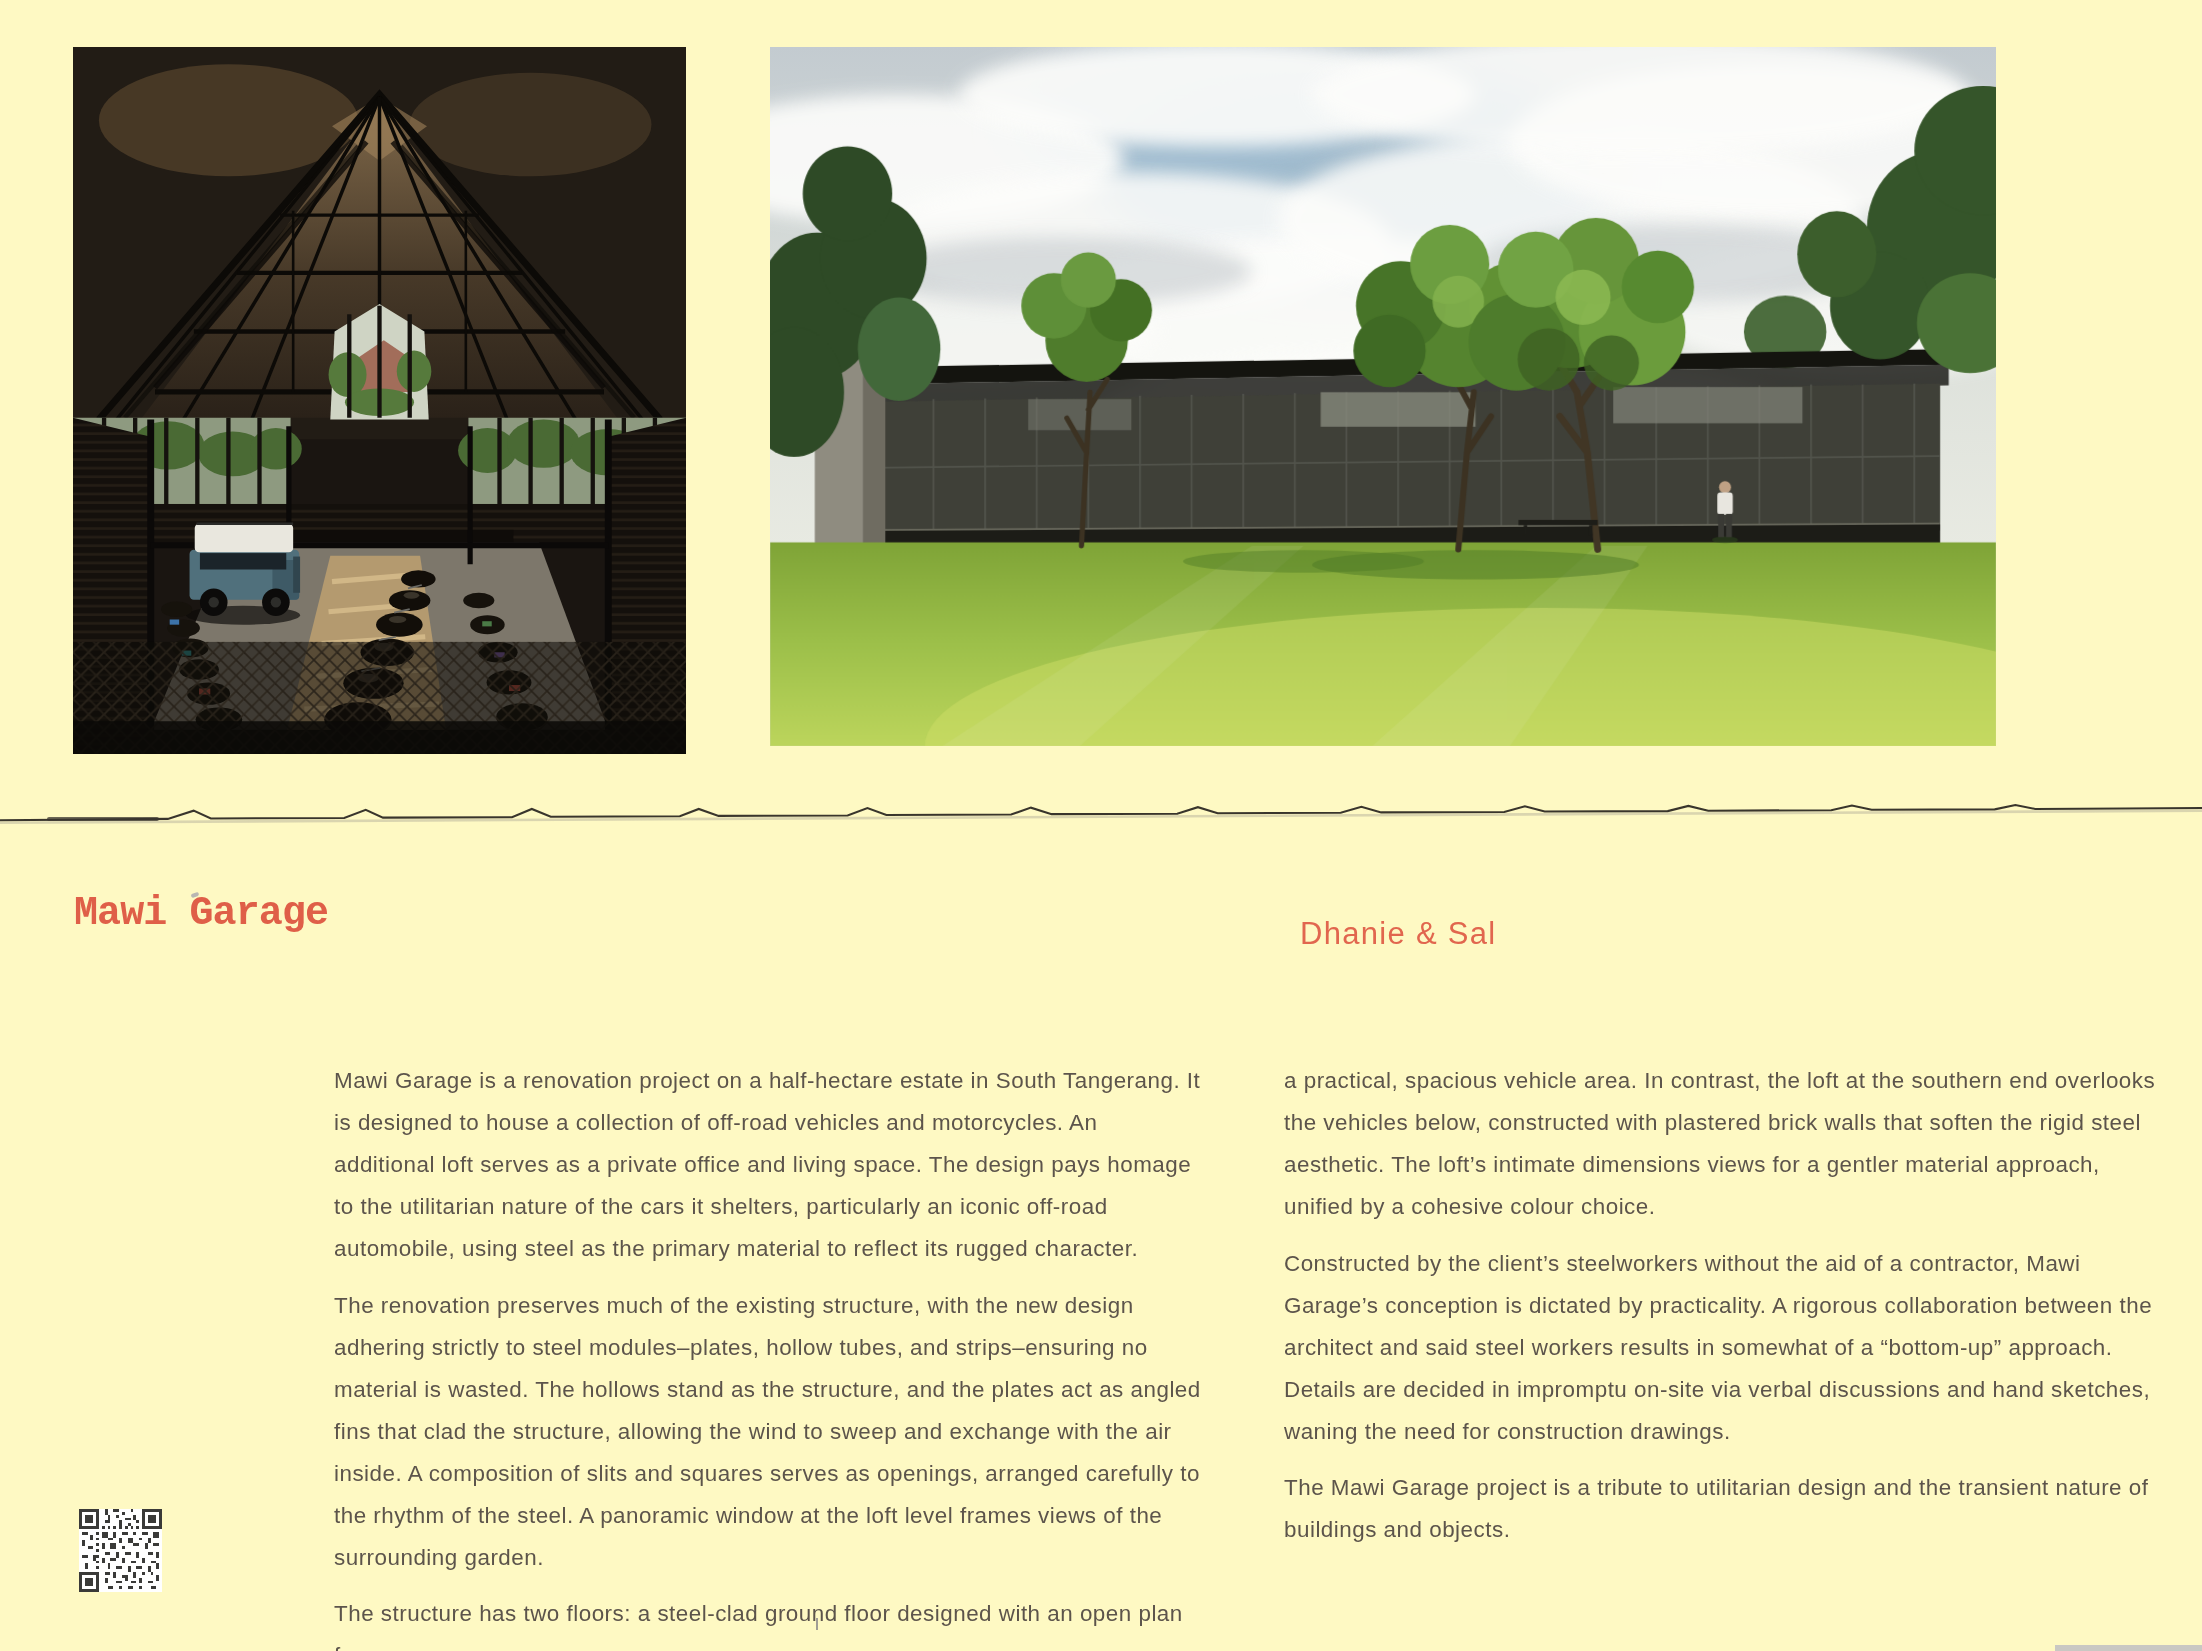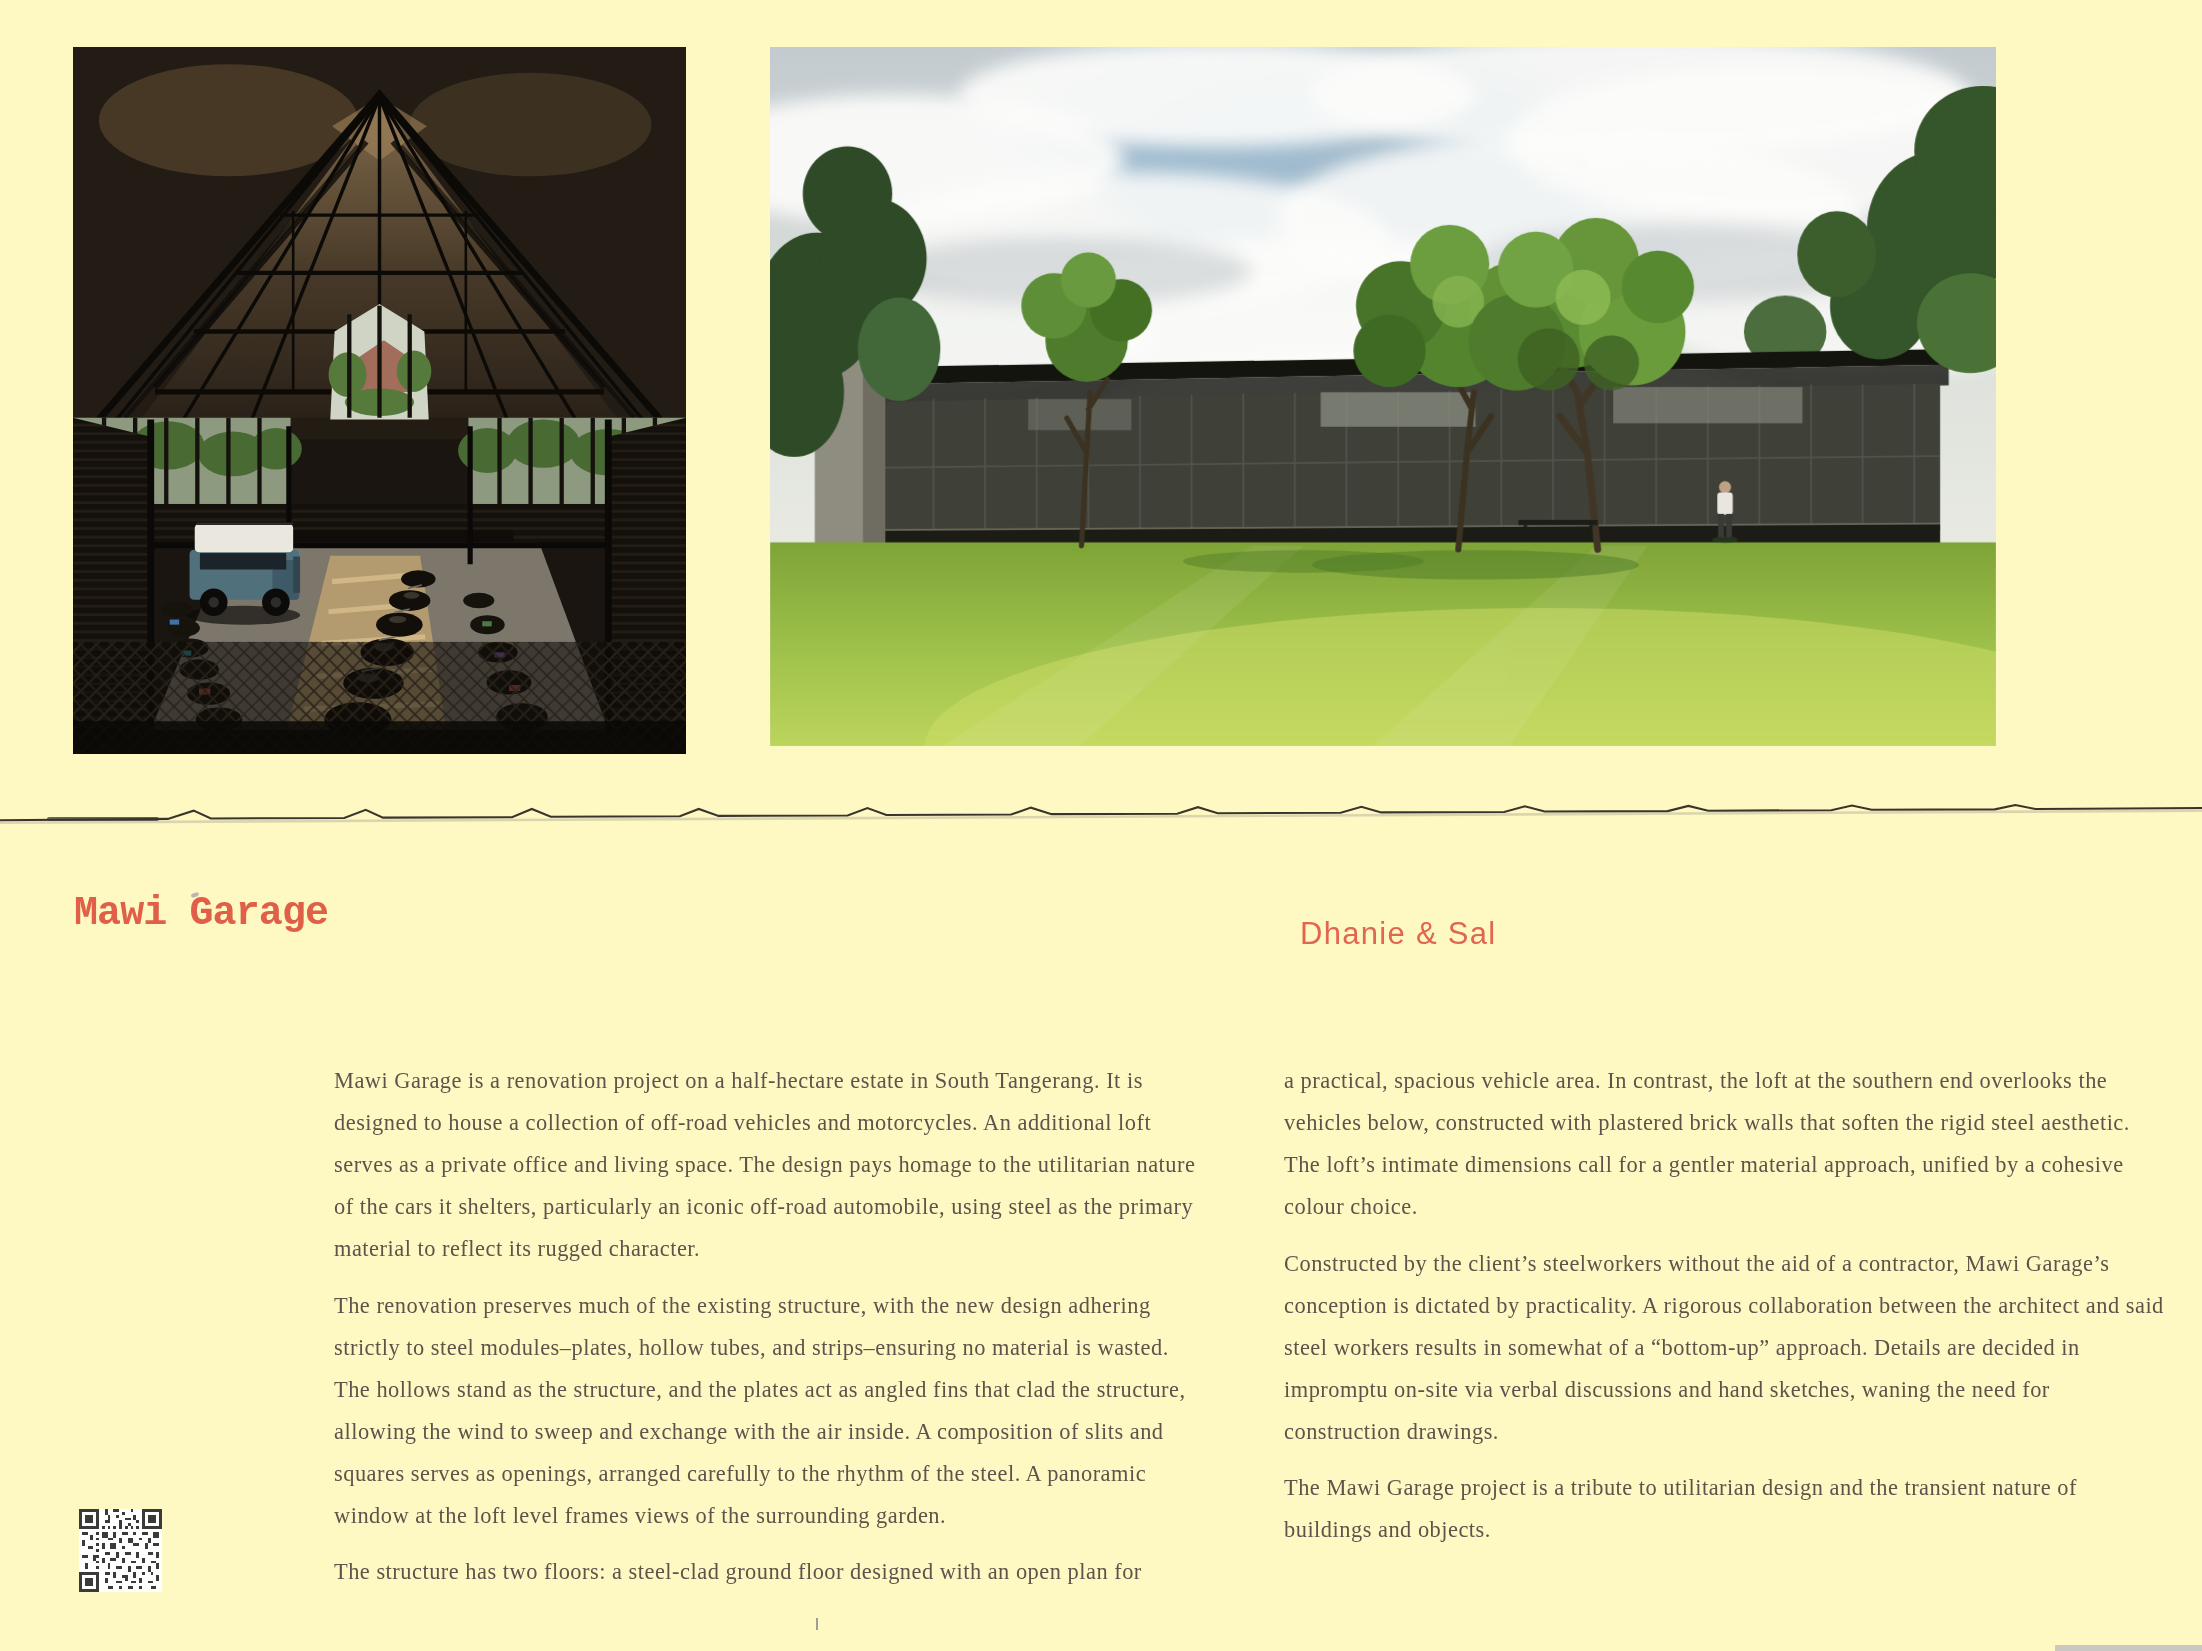--- a/index.html
+++ b/index.html
@@ -22,21 +22,21 @@
   }
   .byline{
     position:absolute;left:1284px;top:900px;margin:16px;
     font-size:31px;font-weight:400;letter-spacing:1.3px;color:#e1664e;
   }
   
   .col{position:absolute;top:1060px;font-size:22.4px;line-height:42px;
        letter-spacing:0.5px;color:#5c544b;}
   .col-left{left:334px;width:867px;}
   .col-right{left:1284px;width:881px;}
-  .col p{margin:0 0 14.6px 0;font-family:Liberation Serif, serif;}
+  .col p{margin:0 0 14.6px 0;}
   
   .qr{position:absolute;left:79px;top:1509px;width:83px;height:83px;}
   .qr svg{display:block;width:100%;height:100%;}
   
   .speck{position:absolute;left:191px;top:893px;width:7.7px;height:4.3px;border-radius:2.6px;
          background:#b9b7b2;transform:rotate(-20deg);}
   .tick{position:absolute;left:816px;top:1618px;width:1.7px;height:12px;background:#a09d94;}
   .smudge{position:absolute;left:2055px;top:1645px;width:148px;height:6px;background:#c9c8c3;}
   .fold-blot{position:absolute;left:47px;top:817px;width:112px;height:4.3px;border-radius:2.6px;
          background:#3a362f;opacity:.75;}
@@ -383,21 +383,21 @@
 
   <h1 class="title">Mawi Garage</h1>
   <h2 class="byline">Dhanie &amp; Sal</h2>
 
   <div class="col col-left">
     <p>Mawi Garage is a renovation project on a half-hectare estate in South Tangerang. It is designed to house a collection of off-road vehicles and motorcycles. An additional loft serves as a private office and living space. The design pays homage to the utilitarian nature of the cars it shelters, particularly an iconic off-road automobile, using steel as the primary material to reflect its rugged character.</p>
     <p>The renovation preserves much of the existing structure, with the new design adhering strictly to steel modules–plates, hollow tubes, and strips–ensuring no material is wasted. The hollows stand as the structure, and the plates act as angled fins that clad the structure, allowing the wind to sweep and exchange with the air inside. A composition of slits and squares serves as openings, arranged carefully to the rhythm of the steel. A panoramic window at the loft level frames views of the surrounding garden.</p>
     <p>The structure has two floors: a steel-clad ground floor designed with an open plan for</p>
   </div>
   <div class="col col-right">
-    <p>a practical, spacious vehicle area. In contrast, the loft at the southern end overlooks the vehicles below, constructed with plastered brick walls that soften the rigid steel aesthetic. The loft’s intimate dimensions call for a gentler material approach, unified by a cohesive colour choice.</p>
+    <p>a practical, spacious vehicle area. In contrast, the loft at the southern end overlooks the vehicles below, constructed with plastered brick walls that soften the rigid steel aesthetic. The loft’s intimate dimensions views for a gentler material approach, unified by a cohesive colour choice.</p>
     <p>Constructed by the client’s steelworkers without the aid of a contractor, Mawi Garage’s conception is dictated by practicality. A rigorous collaboration between the architect and said steel workers results in somewhat of a “bottom-up” approach. Details are decided in impromptu on-site via verbal discussions and hand sketches, waning the need for construction drawings.</p>
     <p>The Mawi Garage project is a tribute to utilitarian design and the transient nature of buildings and objects.</p>
   </div>
 
   <div class="qr">
     <svg viewBox="0 0 29 29" shape-rendering="crispEdges">
       <rect width="29" height="29" fill="#ffffff"></rect>
       <g fill="#3a3a38">
 
         <rect x="0" y="0" width="7" height="7"></rect>

